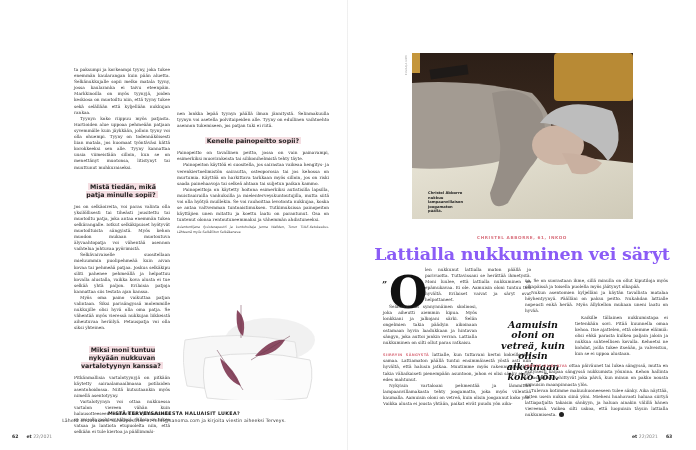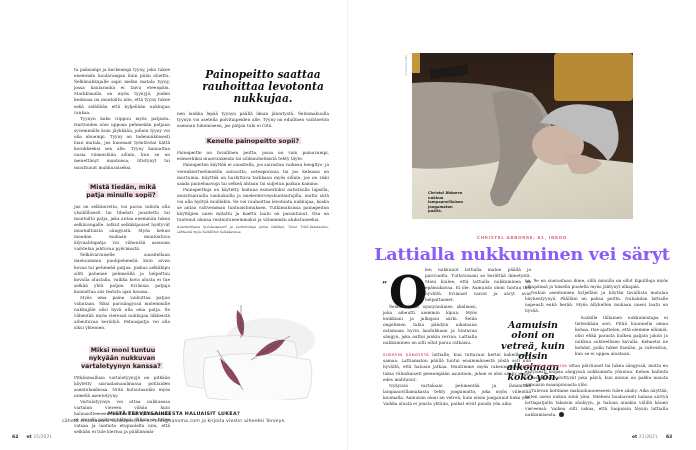--- a/index.html
+++ b/index.html
@@ -56,21 +56,20 @@
     <p>Tyynyn koko riippuu myös patjasta. Hartioiden alue uppoaa pehmeään patjaan syvemmälle kuin jäykkään, jolloin tyyny voi olla ohuempi. Tyyny on todennäköisesti liian matala, jos huomaat työntäväsi kättä korokkeeksi sen alle. Tyyny kannattaa uusia viimeistään silloin, kun se on menettänyt muotonsa, litistynyt tai muuttunut muhkuraiseksi.</p>
     <div class="subhead" style="margin:12px 4px 5px;"><span>Mistä tiedän, mikä patja minulle sopii?</span></div>
     <p class="noindent">Jos on selkäoireita, voi paras valinta olla yksilöllisesti tai tiheästi jousitettu tai muotoiltu patja, joka antaa enemmän tukea selkärangalle. Iotkut selkäkipuiset hyötyvät muotoiltuista sängyistä. Myös kehon muodon mukaan muotoutuva älyvaahtopatja voi vähentää asennon vaihtelua johtuvaa pyörimistä.</p>
     <p>Selkävaivaiselle suositellaan mieluummin puolipehmeää kuin aivan kovaa tai pehmeää patjaa. Joskus selkäkipu siliti pahenee pehmeällä ja helpottuu kovalla alustalla, vaikka kova alusta ei tue selkää yhtä paljon. Erilaisia patjoja kannattaa siis testata ajan kanssa.</p>
     <p>Myös oma paino vaikuttaa patjan valintaan. Siksi parisängyssä molemmille nukkujille olisi hyvä olla oma patja. Se vähentää myös vieressä nukkujan liikkeistä aiheutuvaa heräilyä. Petauspatja voi olla siksi yhteinen.</p>
     <div class="subhead" style="margin:14px 4px 5px;"><span>Miksi moni tuntuu nykyään nukkuvan vartalotyynyn kanssa?</span></div>
     <p class="noindent">Pitkänmallisia vartalotyynyjä on pitkään käytetty sairaalamaailmassa potilaiden asentohoidossa. Niitä kutsutaankin myös nimellä asentotyyny.</p>
     <p>Vartalotyynyn voi ottaa nukkuessa vartalon viereen vähän kuin halausotteeseen -esimerkiksi kylkimakuulla se voi olla polvien välissä. Silloin se tukee vatsaa ja lantiota etupuolelta niin, että selkään ei tule kiertoa ja päällimmäi-</p>
   </div>
 
-  <div class="pull-quote-left">Painopeitto saattaa rauhoittaa levotonta nukkujaa.</div>
 
   <div class="col body-text" style="left:177px; top:111px; width:152px;">
     <p class="noindent">nen lonkka lepää tyynyn päällä ilman jännitystä. Selinmakuulla tyynyn voi asetella polvitaipeiden alle. Tyyny on edullinen vaihtoehto asennon tukemiseen, jos patjan tuki ei riitä.</p>
     <div class="subhead" style="margin:8px 0 5px;"><span>Kenelle painopeitto sopii?</span></div>
     <p class="noindent">Painopeitto on tavallinen peitto, jossa on vain painavampi, esimerkiksi muovirakeista tai silikonihelmistä tehty täyte.</p>
     <p>Painopeiton käyttöä ei suositella, jos sairastaa vaikeaa hengitys- ja verenkiertoelimistön sairautta, osteoporosia tai jos kehossa on murtumia. Käyttöä on harkittava tarkkaan myös silloin, jos on riski saada painehaavoja tai selkeä ahtaan tai suljetun paikan kammo.</p>
     <p>Painopeittoja on käytetty hoitona esimerkiksi autistisilla lapsilla, muistisairailla vanhuksilla ja mielenterveyskuntoutujilla, mutta siitä voi olla hyötyä muillekin. Se voi rauhoittaa levotonta nukkujaa, koska se antaa valtvemman tuntoaistimuksen. Tutkimuksissa painopeiton käyttäjien unen mitattu ja koettu laatu on parantunut. Osa on tuntenut olonsa rentoutuneemmaksi ja vähemmän ahdistuneeksi.</p>
     <div class="caption-source">Asiantuntijana fysioterapeutti ja kuntohoitaja Jenna Wallden, Turun TULE-tietokeskus. Lähteenä myös Selkäliiton Selkäkanava.</div>
   </div>
 

